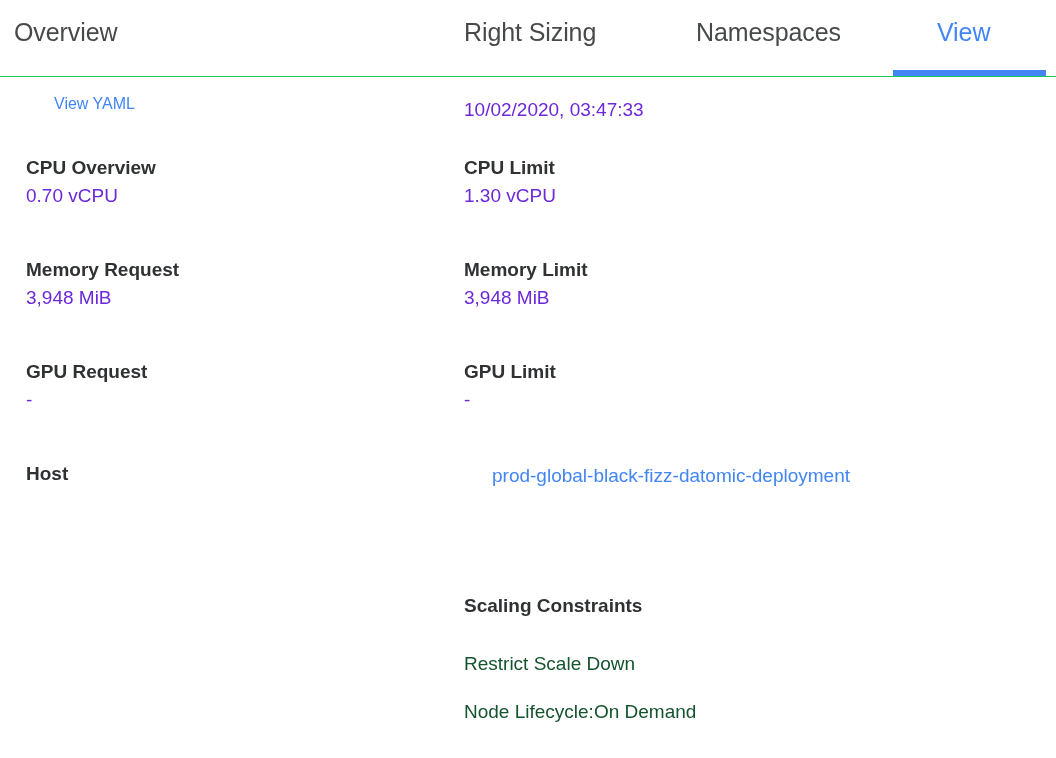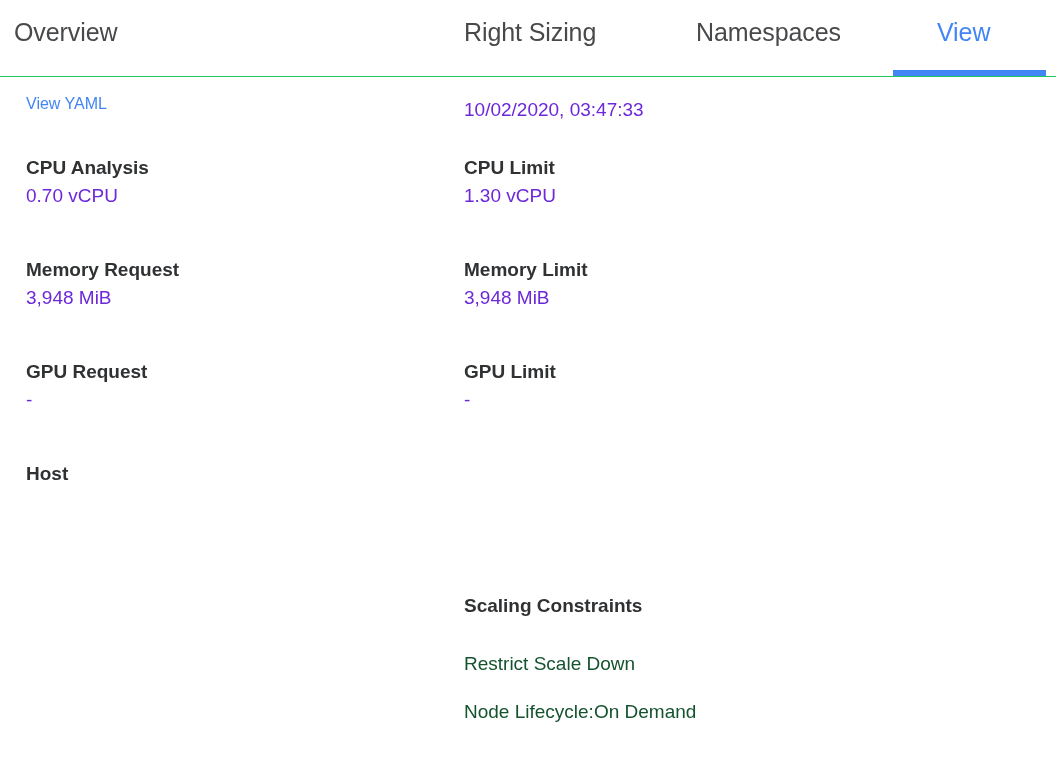--- a/index.html
+++ b/index.html
@@ -77,20 +77,21 @@
     font-weight: 400;
     color: #6d28d9;
   }
   .field-value.link,
   a.link {
     color: #4285f4;
     text-decoration: none;
     cursor: pointer;
     display: block;
     word-break: break-all;
+    margin-left: 28px;
   }
   .wrapnarrow { max-width: 330px; }
   .wrapnarrow-r { max-width: 380px; }
 
   .plain-line {
     position: absolute;
     left: 0;
     font-size: 19px;
     line-height: 26px;
     font-weight: 400;
@@ -117,21 +118,21 @@
 
 <div class="details">
 
   <div class="col col-left">
 
     <div class="field" style="top:18px;">
       <a class="link" href="#">View YAML</a>
     </div>
 
     <div class="field" style="top:78px;">
-      <div class="field-label">CPU Analysis</div>
+      <div class="field-label">CPU Overview</div>
       <div class="field-value">0.70 vCPU</div>
     </div>
 
     <div class="field" style="top:180px;">
       <div class="field-label">Memory Request</div>
       <div class="field-value">3,948 MiB</div>
     </div>
 
     <div class="field" style="top:282px;">
       <div class="field-label">GPU Request</div>
@@ -159,20 +160,21 @@
       <div class="field-label">Memory Limit</div>
       <div class="field-value">3,948 MiB</div>
     </div>
 
     <div class="field" style="top:282px;">
       <div class="field-label">GPU Limit</div>
       <div class="field-value">-</div>
     </div>
 
     <div class="field" style="top:384px;">
+      <a class="link wrapnarrow-r" href="#" style="line-height:30px;font-size:19px;">prod-global-black-fizz-datomic-deployment</a>
     </div>
 
     <div class="field" style="top:516px;">
       <div class="field-label">Scaling Constraints</div>
     </div>
 
     <div class="plain-line" style="top:574px;">Restrict Scale Down</div>
 
     <div class="plain-line" style="top:622px;">Node Lifecycle:On Demand</div>
 

